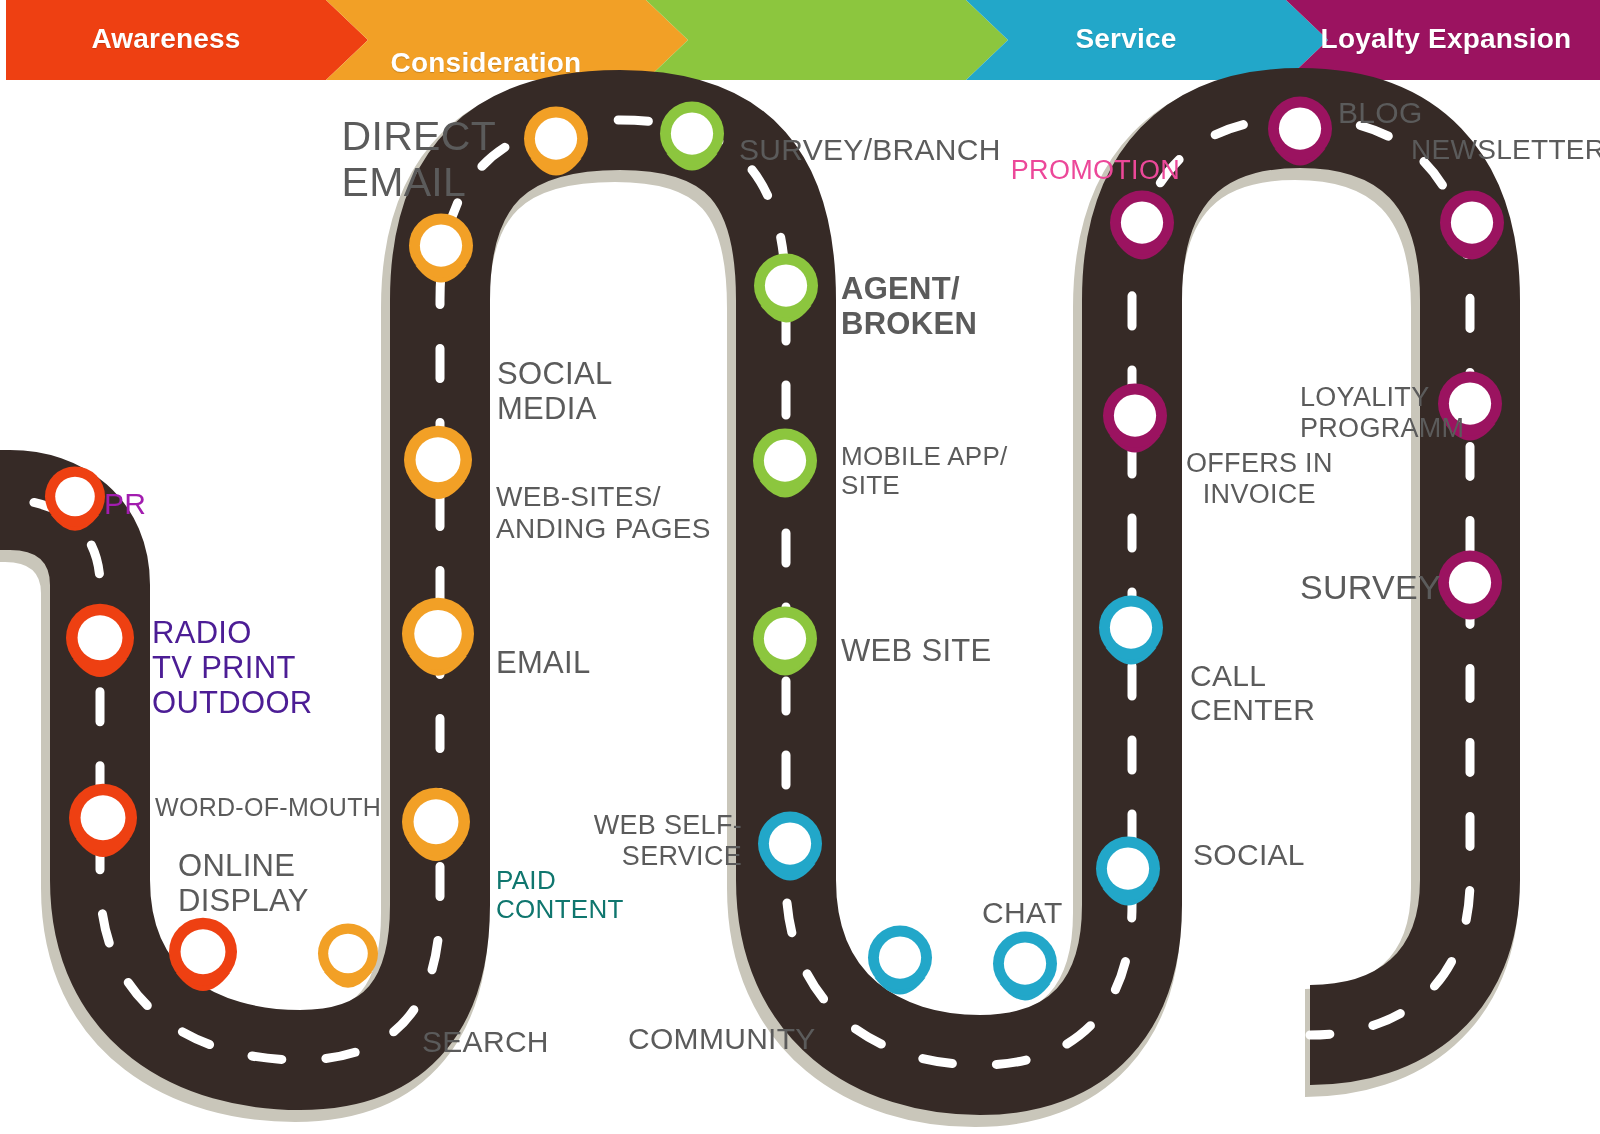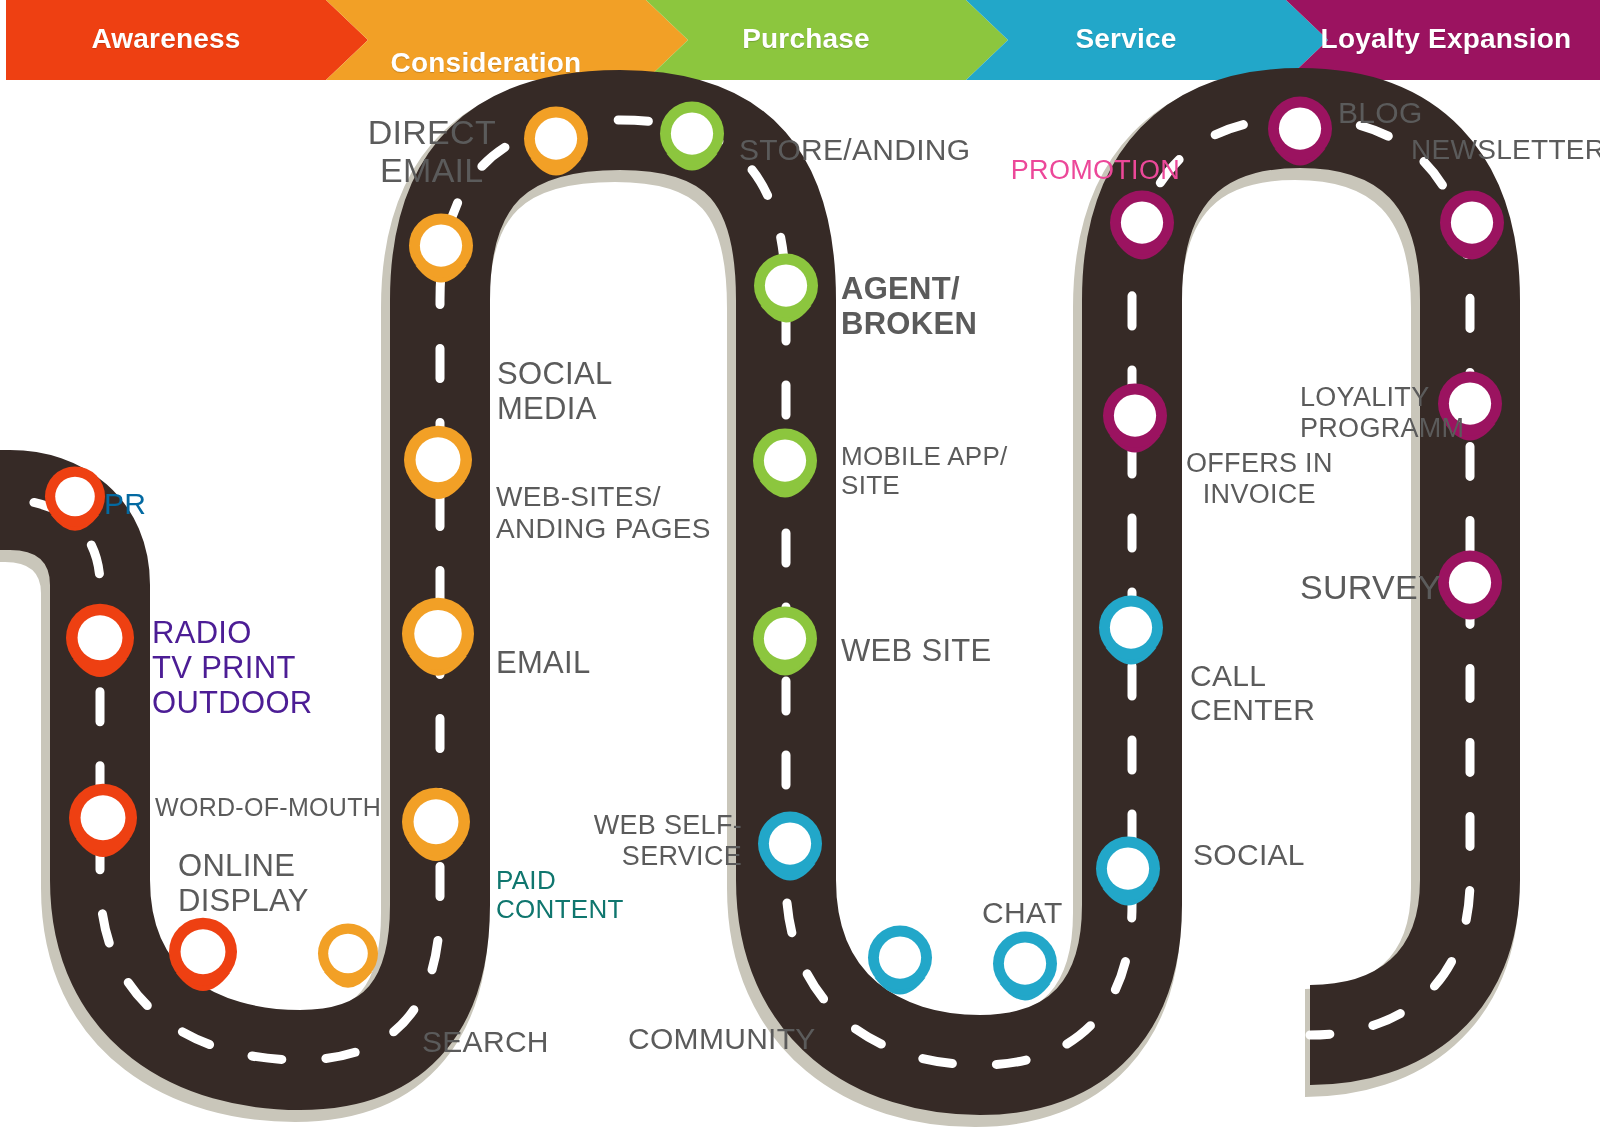--- a/index.html
+++ b/index.html
@@ -39,40 +39,39 @@
 <div id="stage-bar">
     <svg width="1600" height="80" viewBox="0 0 1600 80">
       <path d="M0,0 L320,0 L362,40 L320,80 L0,80 Z" fill="#EE4012"></path>
       <path d="M320,0 L640,0 L682,40 L640,80 L320,80 L362,40 Z" fill="#F2A026"></path>
       <path d="M640,0 L960,0 L1002,40 L960,80 L640,80 L682,40 Z" fill="#8CC63E"></path>
       <path d="M960,0 L1280,0 L1322,40 L1280,80 L960,80 L1002,40 Z" fill="#22A7C9"></path>
       <path d="M1280,0 L1600,0 L1642,40 L1600,80 L1280,80 L1322,40 Z" fill="#9B1360"></path>
     </svg>
     <div class="stage-label" style="left: 0px; width: 320px;">Awareness</div>
     <div class="stage-label" style="left: 320px; width: 320px; margin-top: 24px;">Consideration</div>
-    <div class="stage-label" style="left: 640px; width: 320px;">Purchase</div>
     <div class="stage-label" style="left: 960px; width: 320px;">Service</div>
     <div class="stage-label" style="left: 1280px; width: 320px;">Loyalty Expansion</div>
   </div>
 
 <svg id="road-canvas" viewBox="0 0 1600 1134">
     <path d="M -40,500 L 10,500 C 60,500 100,530 100,585 L 100,880 C 100,1010 200,1060 300,1060 C 400,1060 440,1000 440,905 L 440,300 C 440,175 500,120 620,120 C 740,120 786,180 786,300 L 786,880 C 786,1010 880,1065 980,1065 C 1080,1065 1132,1005 1132,905 L 1132,300 C 1132,175 1195,118 1300,118 C 1408,118 1470,178 1470,300 L 1470,880 C 1470,985 1400,1035 1310,1035 " fill="none" stroke="#C9C6BA" stroke-width="108" stroke-linecap="butt" stroke-linejoin="round" transform="translate(-5,8)"></path>
     <path d="M -40,500 L 10,500 C 60,500 100,530 100,585 L 100,880 C 100,1010 200,1060 300,1060 C 400,1060 440,1000 440,905 L 440,300 C 440,175 500,120 620,120 C 740,120 786,180 786,300 L 786,880 C 786,1010 880,1065 980,1065 C 1080,1065 1132,1005 1132,905 L 1132,300 C 1132,175 1195,118 1300,118 C 1408,118 1470,178 1470,300 L 1470,880 C 1470,985 1400,1035 1310,1035 " fill="none" stroke="#362A26" stroke-width="100" stroke-linecap="butt" stroke-linejoin="round"></path>
     <path d="M -40,500 L 10,500 C 60,500 100,530 100,585 L 100,880 C 100,1010 200,1060 300,1060 C 400,1060 440,1000 440,905 L 440,300 C 440,175 500,120 620,120 C 740,120 786,180 786,300 L 786,880 C 786,1010 880,1065 980,1065 C 1080,1065 1132,1005 1132,905 L 1132,300 C 1132,175 1195,118 1300,118 C 1408,118 1470,178 1470,300 L 1470,880 C 1470,985 1400,1035 1310,1035 " fill="none" stroke="#FFFFFF" stroke-width="9" stroke-linecap="round" stroke-linejoin="round" stroke-dasharray="30 44"></path>
   </svg>
 
 <div id="overlay">
     <div class="pin" style="left: 75px; top: 505px;">
       <svg width="70" height="87" viewBox="0 0 70 87">
         <path d="M 11,53.6 Q 35,85 59,53.6 Z" fill="#EE4012"></path>
         <circle cx="35" cy="35" r="30" fill="#EE4012"></circle>
         <circle cx="35" cy="35" r="19.8" fill="#FFFFFF"></circle>
       </svg>
     </div>
-    <div class="label" style="left: 104px; top: 487px; font-size: 30px; color: #0369a1;">PR</div>
+    <div class="label" style="left: 104px; top: 487px; font-size: 30px; color: #a21caf;">PR</div>
     <div class="pin" style="left: 100px; top: 648px;">
       <svg width="78" height="98.6" viewBox="0 0 78 98.6">
         <path d="M 11.799999999999997,60.08 Q 39,96.6 66.2,60.08 Z" fill="#EE4012"></path>
         <circle cx="39" cy="39" r="34" fill="#EE4012"></circle>
         <circle cx="39" cy="39" r="22.44" fill="#FFFFFF"></circle>
       </svg>
     </div>
     <div class="label" style="left: 152px; top: 615px; font-size: 31px; color: #4c1d95;">RADIO
 TV PRINT
 OUTDOOR</div>
@@ -136,30 +135,30 @@
     </div>
     <div class="label" style="left: 497px; top: 356px; font-size: 31px; color: rgb(91, 91, 91);">SOCIAL
 MEDIA</div>
     <div class="pin" style="left: 556px; top: 148px;">
       <svg width="74" height="92.8" viewBox="0 0 74 92.8">
         <path d="M 11.399999999999999,56.84 Q 37,90.8 62.6,56.84 Z" fill="#F2A026"></path>
         <circle cx="37" cy="37" r="32" fill="#F2A026"></circle>
         <circle cx="37" cy="37" r="21.12" fill="#FFFFFF"></circle>
       </svg>
     </div>
-    <div class="label r" style="left: 496px; top: 113px; font-size: 34px; color: rgb(91, 91, 91); text-align: center;">DIRECT
+    <div class="label r" style="left: 496px; top: 113px; font-size: 41px; color: rgb(91, 91, 91); text-align: left;">DIRECT
 EMAIL</div>
     <div class="pin" style="left: 692px; top: 143px;">
       <svg width="74" height="92.8" viewBox="0 0 74 92.8">
         <path d="M 11.399999999999999,56.84 Q 37,90.8 62.6,56.84 Z" fill="#8CC63E"></path>
         <circle cx="37" cy="37" r="32" fill="#8CC63E"></circle>
         <circle cx="37" cy="37" r="21.12" fill="#FFFFFF"></circle>
       </svg>
     </div>
-    <div class="label" style="left: 739px; top: 133px; font-size: 30px; color: rgb(91, 91, 91);">STORE/ANDING</div>
+    <div class="label" style="left: 739px; top: 133px; font-size: 30px; color: rgb(91, 91, 91);">SURVEY/BRANCH</div>
     <div class="pin" style="left: 786px; top: 295px;">
       <svg width="74" height="92.8" viewBox="0 0 74 92.8">
         <path d="M 11.399999999999999,56.84 Q 37,90.8 62.6,56.84 Z" fill="#8CC63E"></path>
         <circle cx="37" cy="37" r="32" fill="#8CC63E"></circle>
         <circle cx="37" cy="37" r="21.12" fill="#FFFFFF"></circle>
       </svg>
     </div>
     <div class="label" style="left: 841px; top: 271px; font-size: 31px; color: rgb(91, 91, 91); font-weight: bold;">AGENT/
 BROKEN</div>
     <div class="pin" style="left: 785px; top: 470px;">

